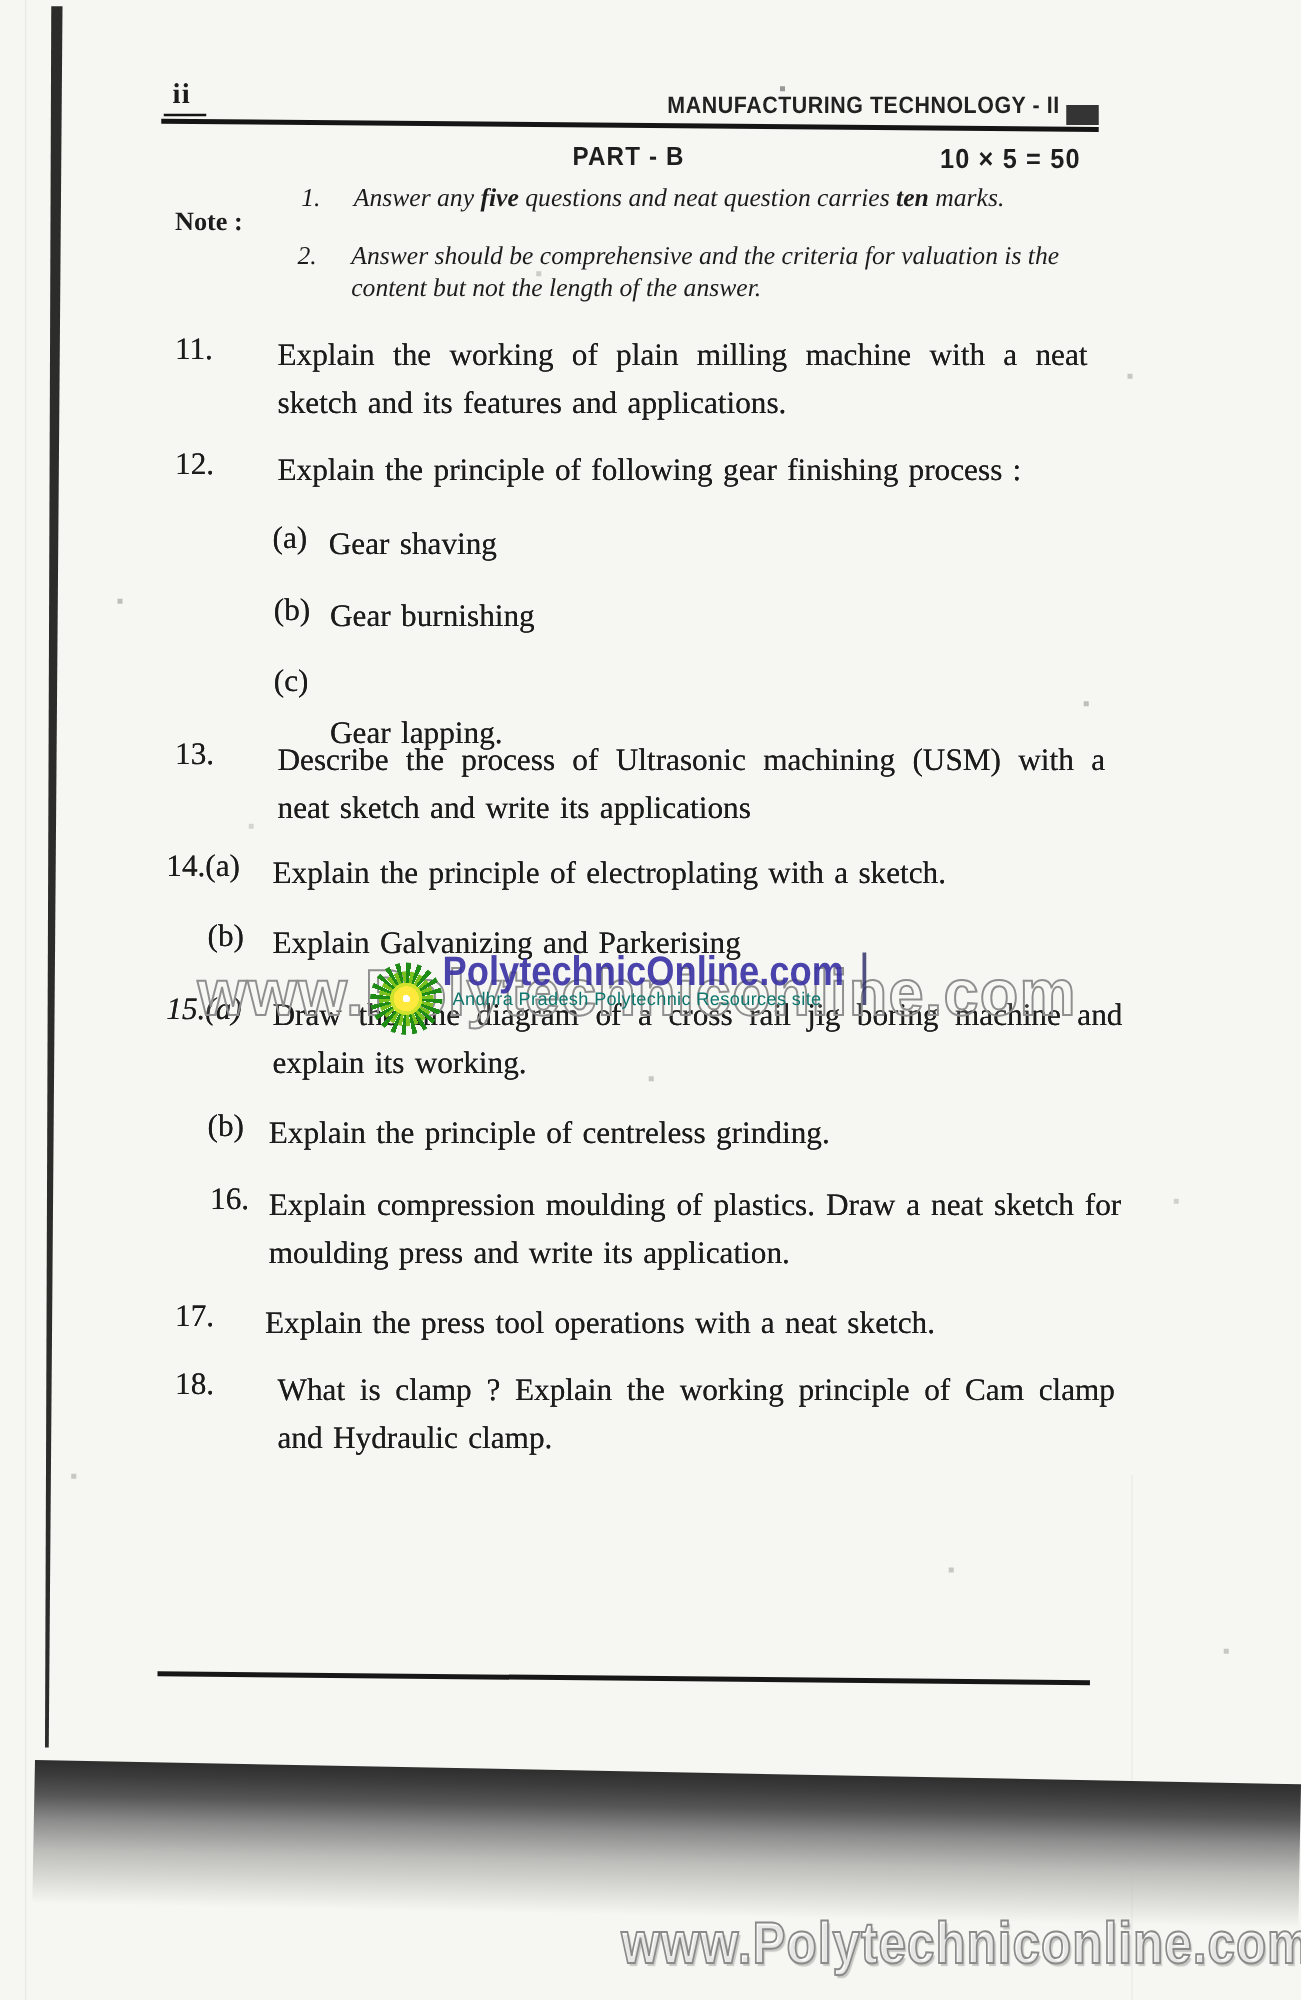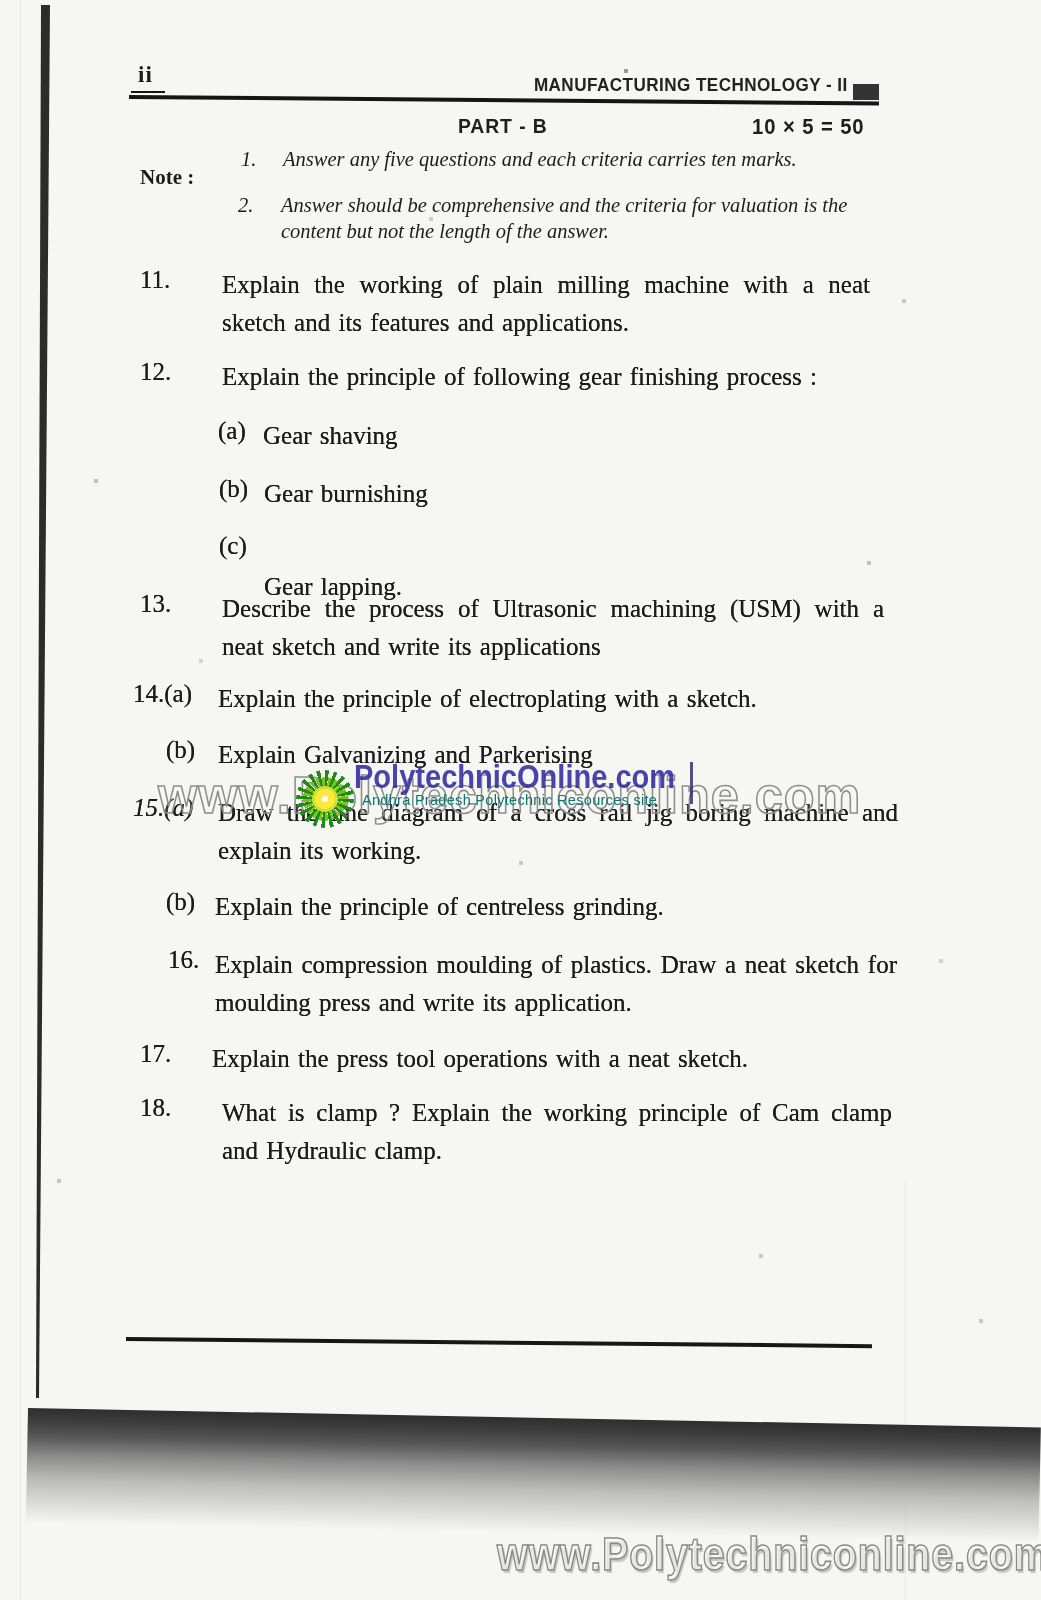--- a/index.html
+++ b/index.html
@@ -15,21 +15,21 @@
               letter-spacing:.5px;transform:scaleX(.9);transform-origin:right center;
               white-space:nowrap;color:#222;}
   .head-blob{background:#343434;}
   .part-title{font-family:"Liberation Sans",sans-serif;font-weight:bold;font-size:21px;
               letter-spacing:1px;transform:scaleX(.92);transform-origin:left center;color:#1e1e1e;}
   .marks{font-family:"Liberation Sans",sans-serif;font-weight:bold;font-size:22px;
          letter-spacing:1px;transform:scaleX(.92);transform-origin:left center;color:#1e1e1e;}
   
   .note-label{font-size:21px;font-weight:bold;}
   .note-it{font-size:20.5px;font-style:italic;white-space:nowrap;}
-  .note-it .b{font-weight:normal;}
+  .note-it .b{font-weight:bold;}
   
   .qnum{font-size:25px;white-space:nowrap;text-shadow:0 0 .4px #222;}
   .qtext{font-size:25px;line-height:38px;text-align:justify;text-shadow:0 0 .4px #222;
          word-spacing:2px;}
   .single{white-space:nowrap;text-align:right;}
   
   .wm-outline{font-family:"Liberation Sans",sans-serif;font-weight:bold;font-size:52px;
               letter-spacing:1px;white-space:nowrap;color:rgba(255,255,255,.12);
               -webkit-text-stroke:1.6px #8f8f8f;transform:scaleX(.97);transform-origin:left top;}
   .wm-blue{font-family:"Liberation Sans",sans-serif;font-weight:bold;font-size:33px;
@@ -81,21 +81,21 @@
   <div class="abs head-title" style="right:193px;top:74px;">MANUFACTURING TECHNOLOGY - II</div>
   <div class="abs head-blob" style="left:853px;top:84px;width:26px;height:16px;"></div>
   <div class="abs hrule" style="left:129px;top:95px;width:750px;"></div>
 
   <div class="abs part-title" style="left:458px;top:114px;">PART - B</div>
   <div class="abs marks" style="left:752px;top:114px;">10 × 5 = 50</div>
 
   <div class="abs note-label" style="left:140px;top:165px;text-align:right;">Note :</div>
   <div class="abs note-it" style="left:241px;top:148px;">1.</div>
   <div class="abs note-it" style="left:283px;top:148px;">
-    <span>Answer any </span><span class="b">five</span><span> questions and each criteria carries </span><span class="b">ten</span><span> marks.</span>
+    <span>Answer any </span><span class="b">five</span><span> questions and neat question carries </span><span class="b">ten</span><span> marks.</span>
   </div>
   <div class="abs note-it" style="left:238px;top:194px;">2.</div>
   <div class="abs note-it" style="left:281px;top:220px;">content but not the length of the answer.</div>
   <div class="abs note-it" style="left:281px;top:194px;">Answer should be comprehensive and the criteria for valuation is the</div>
 
   <div class="abs qnum" style="left:140px;top:266px;">11.</div>
   <div class="abs qtext" style="left:222px;top:266px;width:648px;">Explain the working of plain milling machine with a neat sketch and its features and applications.</div>
 
   <div class="abs qnum" style="left:140px;top:358px;">12.</div>
   <div class="abs qtext single" style="left:222px;top:358px;">Explain the principle of following gear finishing process :</div>

